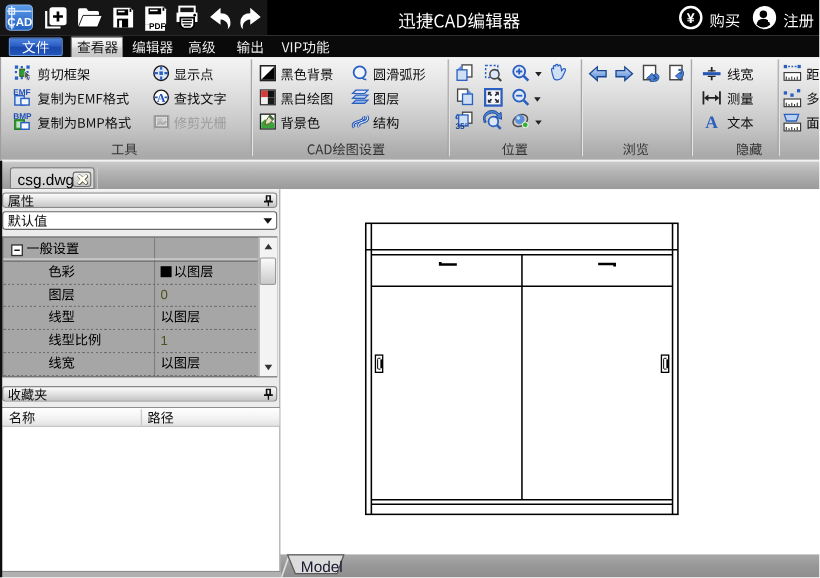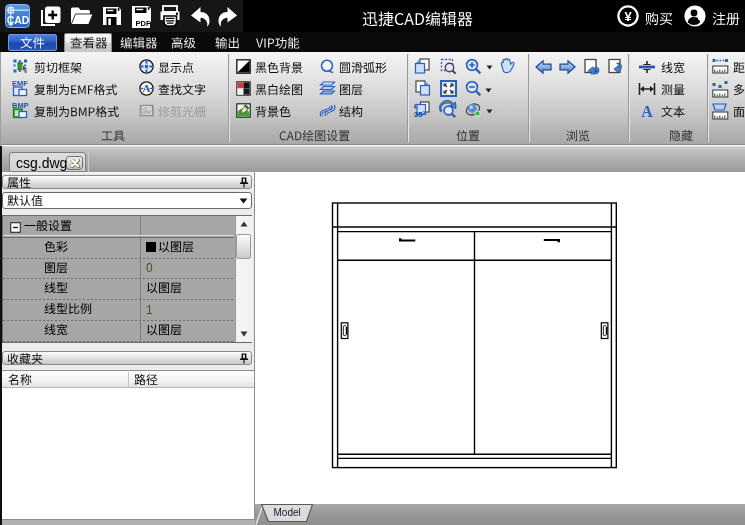--- a/index.html
+++ b/index.html
@@ -499,12 +499,12 @@
 <rect x="346.3" y="150.8" width="6.6" height="15.7" stroke-width="1.2"></rect>
 <path d="M350.9 153.7 h-1.7 q-0.9 0-0.9 1 v7.9 q0 1 0.9 1 h1.7" stroke-width="0.9"></path>
 </g>
 <rect x="350.8" y="154.7" width="1.6" height="8.1" fill="#000"></rect>
 </svg>
 <div class="ab" style="left:255px;top:504px;width:490px;height:21px;background:linear-gradient(180deg,#a9a9a9 0%,#979797 50%,#8e8e8e 100%)"></div>
 <svg class="ab" style="left:255px;top:504px" width="70" height="21" viewBox="0 0 70 21">
 <path d="M8 0.5 L1 20.5" stroke="#e0e0e0" stroke-width="1.5" fill="none"></path>
 <path d="M6.5 0.5 H57.5 L51.5 17.5 H13.5 z" fill="#dcdcdc" stroke="#5a5a5a" stroke-width="1.2"></path>
 </svg>
-<div class="ab" style="left:273.5px;top:506.5px;width:40px;height:14px;font-size:10px;color:#16162e">Model</div>
+<div class="ab" style="left:273.5px;top:506.5px;width:40px;height:14px;font-size:14px;color:#16162e">Model</div>
 </body></html>

